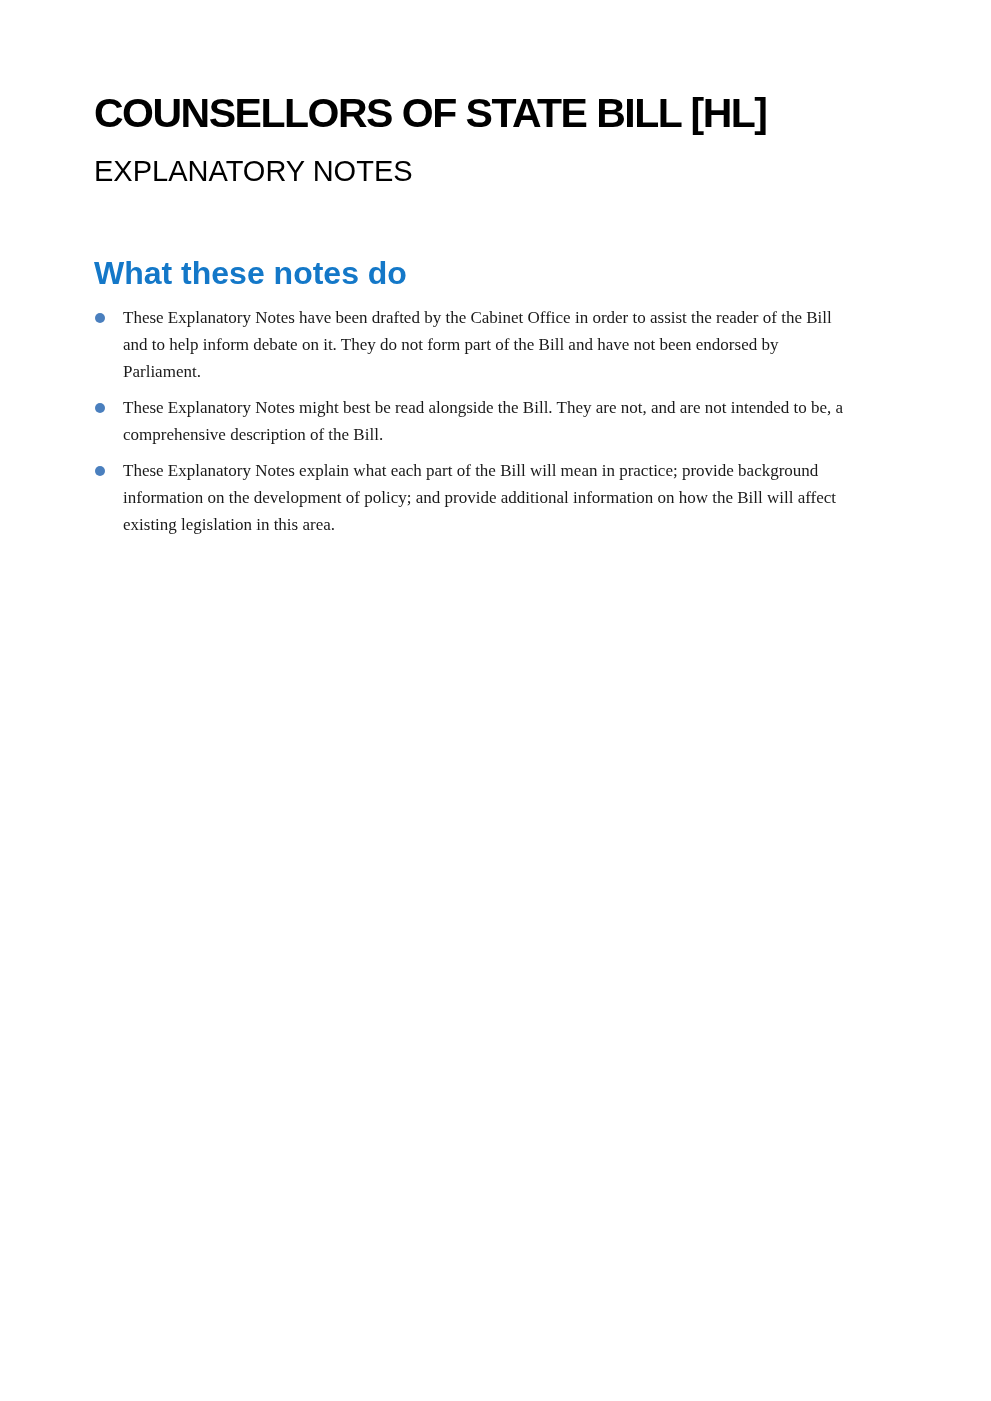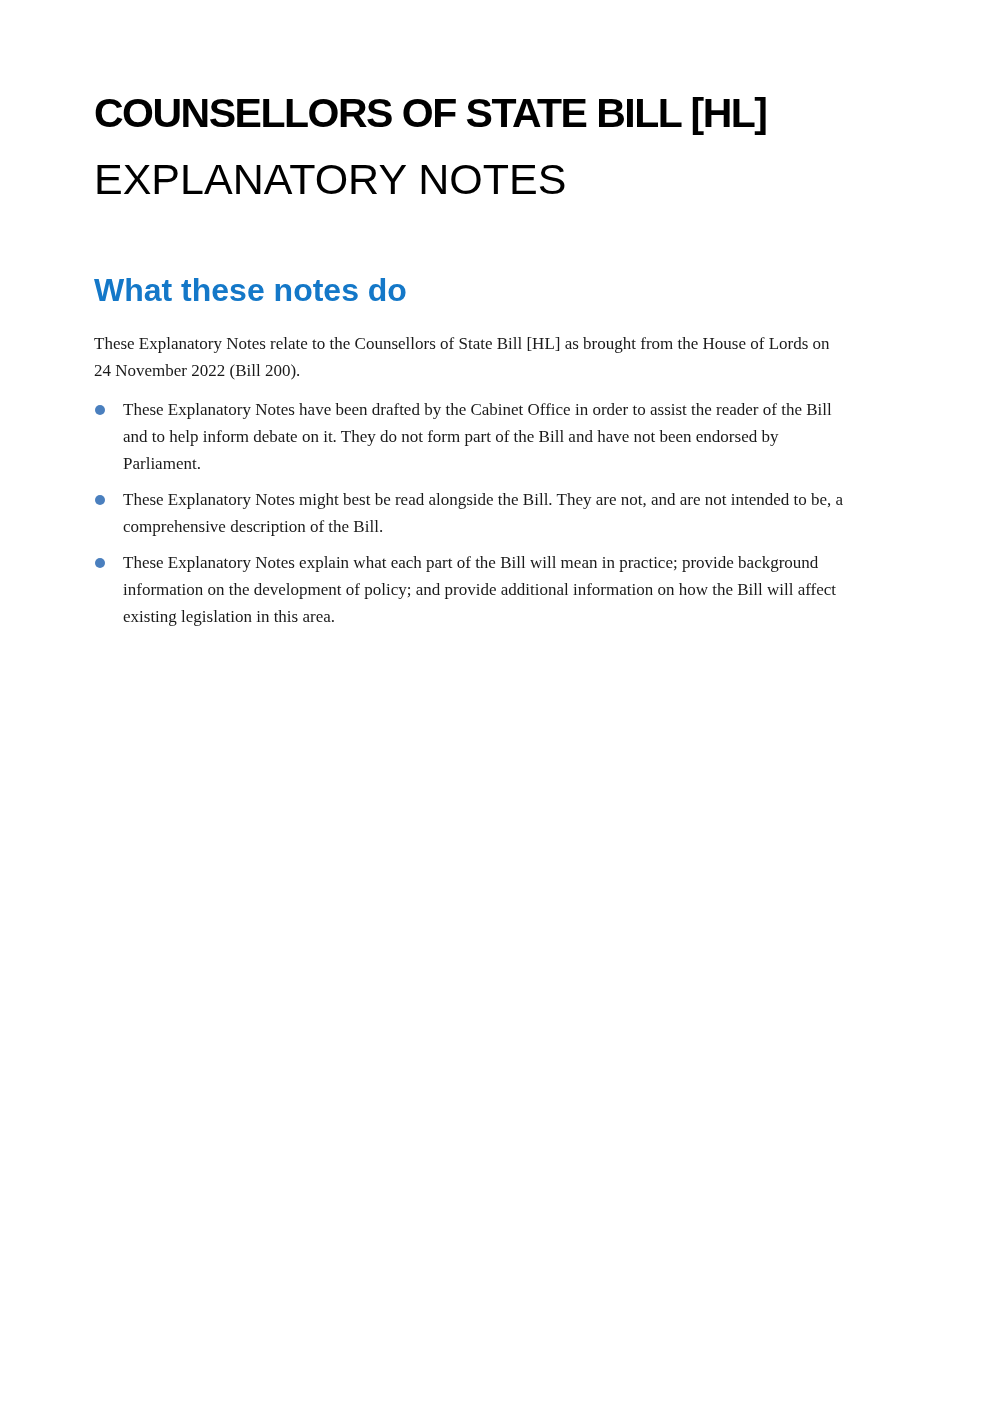--- a/index.html
+++ b/index.html
@@ -29,21 +29,21 @@
     font-size: 41px;
     font-weight: 700;
     letter-spacing: -1.5px;
     line-height: 1.25;
     color: var(--title-text);
     white-space: nowrap;
   }
   .doc-subtitle {
     margin-top: 14px;
     font-family: "Liberation Sans", sans-serif;
-    font-size: 43px;
+    font-size: 29px;
     font-weight: 400;
     line-height: 1.25;
     color: var(--title-text);
     white-space: nowrap;
   }
   .section-heading {
     margin-top: 64px;
     font-family: "Liberation Sans", sans-serif;
     font-size: 32px;
     font-weight: 700;
@@ -97,21 +97,20 @@
 
 <div class="page">
   <div class="content">
 
     <h1 class="doc-title">COUNSELLORS OF STATE BILL [HL]</h1>
 
     <div class="doc-subtitle">EXPLANATORY NOTES</div>
 
     <h2 class="section-heading">What these notes do</h2>
 
-    <p class="intro">These Explanatory Notes relate to the Counsellors of State Bill [HL] as brought from the House of Lords on 24 November 2022 (Bill 200).</p>
 
     <ul class="bullet-list">
       <li>
         <span class="bullet-dot"></span>
         <span>These Explanatory Notes have been drafted by the Cabinet Office in order to assist the reader of the Bill and to help inform debate on it. They do not form part of the Bill and have not been endorsed by Parliament.</span>
       </li>
       <li>
         <span class="bullet-dot"></span>
         <span>These Explanatory Notes might best be read alongside the Bill. They are not, and are not intended to be, a comprehensive description of the Bill.</span>
       </li>

